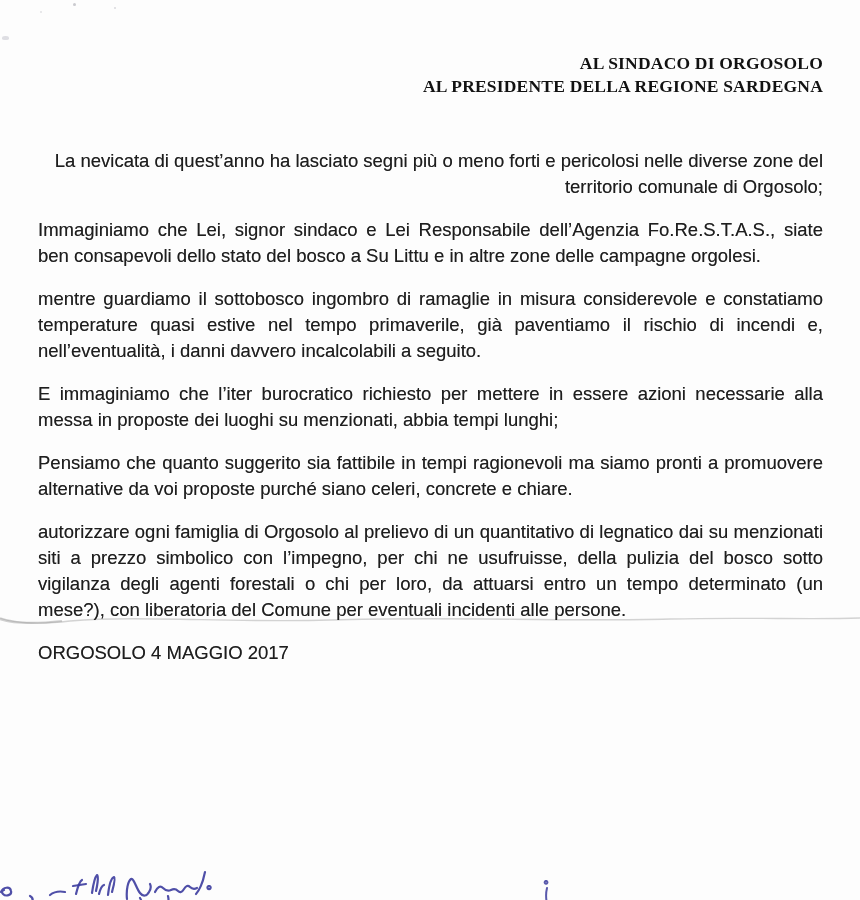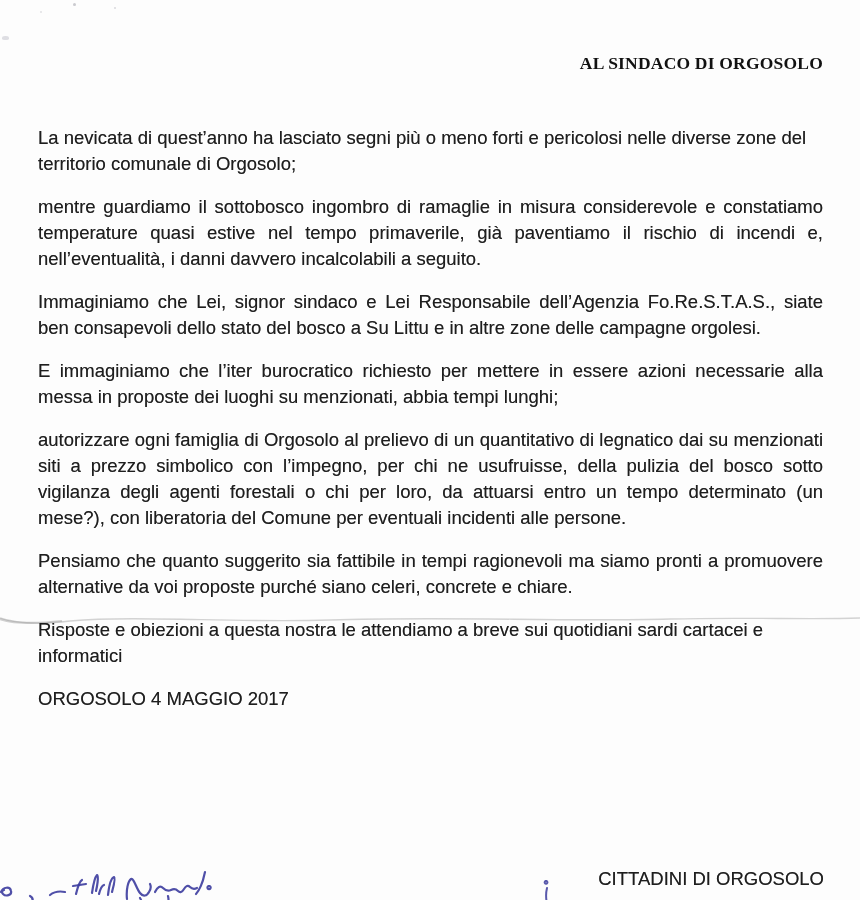--- a/index.html
+++ b/index.html
@@ -35,21 +35,21 @@
   .body-block {
     margin-top: 50px;
     font-size: 18.5px;
     line-height: 26px;
     text-shadow: 0 0 0.4px rgba(20,20,20,0.55);
   }
   p.para {
     margin: 0 0 17px 0;
   }
   p.para.just  { text-align: justify; }
-  p.para.left  { text-align: left; }
+  p.para.left  { text-align: right; }
   .dateline {
     font-size: 18.5px;
     line-height: 26px;
     margin-top: 0;
     text-shadow: 0 0 0.4px rgba(20,20,20,0.55);
   }
   .signoff {
     position: absolute;
     top: 866px;
     right: 36px;
@@ -103,30 +103,30 @@
 
   <svg class="crease-svg" viewBox="0 0 860 18" xmlns="http://www.w3.org/2000/svg">
     <path d="M0,6 C20,13 45,12 70,9 C140,3 230,11 330,8 C450,4 560,10 670,7 C750,5 810,8 860,6" fill="none" stroke="#a9a9a9" stroke-opacity="0.5" stroke-width="1.4"></path>
     <path d="M0,7 C15,12 35,12 62,9" fill="none" stroke="#9a9a9a" stroke-opacity="0.45" stroke-width="2.2"></path>
   </svg>
 
   <div class="content">
 
     <div class="recipients" id="recipients">
         <div>AL SINDACO DI ORGOSOLO</div>
+        <div>AL PRESIDENTE DELLA REGIONE SARDEGNA</div>
       </div>
 
     <div class="body-block" id="paragraphs">
         <p class="para left">La nevicata di quest’anno ha lasciato segni più o meno forti e pericolosi nelle diverse zone del territorio comunale di Orgosolo;</p>
+        <p class="para just">Immaginiamo che Lei, signor sindaco e Lei Responsabile dell’Agenzia Fo.Re.S.T.A.S., siate ben consapevoli dello stato del bosco a Su Littu e in altre zone delle campagne orgolesi.</p>
         <p class="para just">mentre guardiamo il sottobosco ingombro di ramaglie in misura considerevole e constatiamo temperature quasi estive nel tempo primaverile, già paventiamo il rischio di incendi e, nell’eventualità, i danni davvero incalcolabili a seguito.</p>
-        <p class="para just">Immaginiamo che Lei, signor sindaco e Lei Responsabile dell’Agenzia Fo.Re.S.T.A.S., siate ben consapevoli dello stato del bosco a Su Littu e in altre zone delle campagne orgolesi.</p>
         <p class="para just">E immaginiamo che l’iter burocratico richiesto per mettere in essere azioni necessarie alla messa in proposte dei luoghi su menzionati, abbia tempi lunghi;</p>
+        <p class="para just">Pensiamo che quanto suggerito sia fattibile in tempi ragionevoli ma siamo pronti a promuovere alternative da voi proposte purché siano celeri, concrete e chiare.</p>
         <p class="para just">autorizzare ogni famiglia di Orgosolo al prelievo di un quantitativo di legnatico dai su menzionati siti a prezzo simbolico con l’impegno, per chi ne usufruisse, della pulizia del bosco sotto vigilanza degli agenti forestali o chi per loro, da attuarsi entro un tempo determinato (un mese?), con liberatoria del Comune per eventuali incidenti alle persone.</p>
-        <p class="para just">Pensiamo che quanto suggerito sia fattibile in tempi ragionevoli ma siamo pronti a promuovere alternative da voi proposte purché siano celeri, concrete e chiare.</p>
-        <p class="para left">Risposte e obiezioni a questa nostra le attendiamo a breve sui quotidiani sardi cartacei e informatici</p>
       </div>
 
     <div class="dateline">ORGOSOLO 4 MAGGIO 2017</div>
 
   </div>
 
   <svg class="signature-svg" viewBox="0 0 235 42" xmlns="http://www.w3.org/2000/svg">
     <g fill="none" stroke="#3c3c9e" stroke-opacity="0.9" stroke-width="2.2" stroke-linecap="round" stroke-linejoin="round">
       <path d="M1,34 c2,-5 9,-6 10,-1 c1,4 -5,6 -8,3 c-1.5,-1.5 -1,-3.5 1,-4"></path>
       <path d="M30,38 q4,2 2,7"></path>
@@ -145,15 +145,14 @@
     </g>
   </svg>
 
   <svg class="ink-mark-svg" viewBox="0 0 20 22" xmlns="http://www.w3.org/2000/svg">
     <g fill="none" stroke="#3c3c9e" stroke-opacity="0.85" stroke-width="2" stroke-linecap="round">
       <path d="M8,3 a1.4,1.4 0 1,0 0.1,0"></path>
       <path d="M9,10 q-1.5,6 -0.5,13"></path>
     </g>
   </svg>
 
-  <div class="signoff">CITTADINI DI ORGOSOLO</div>
 
 </div>
 
 </body></html>

